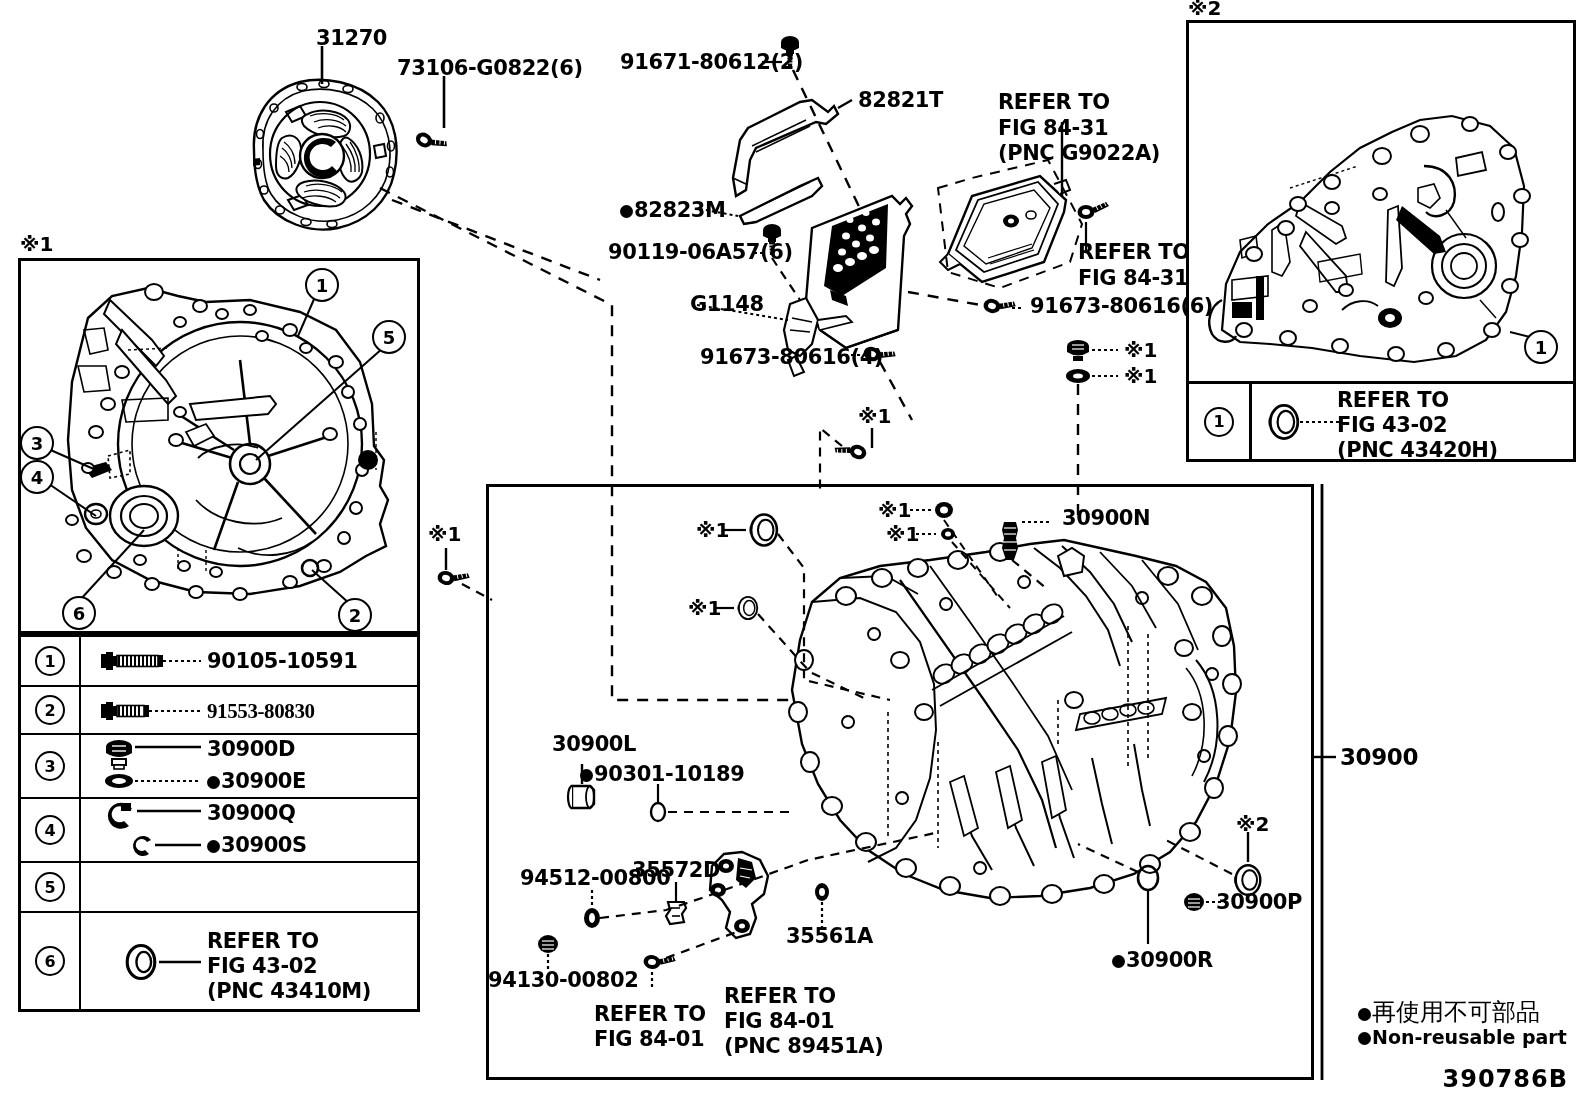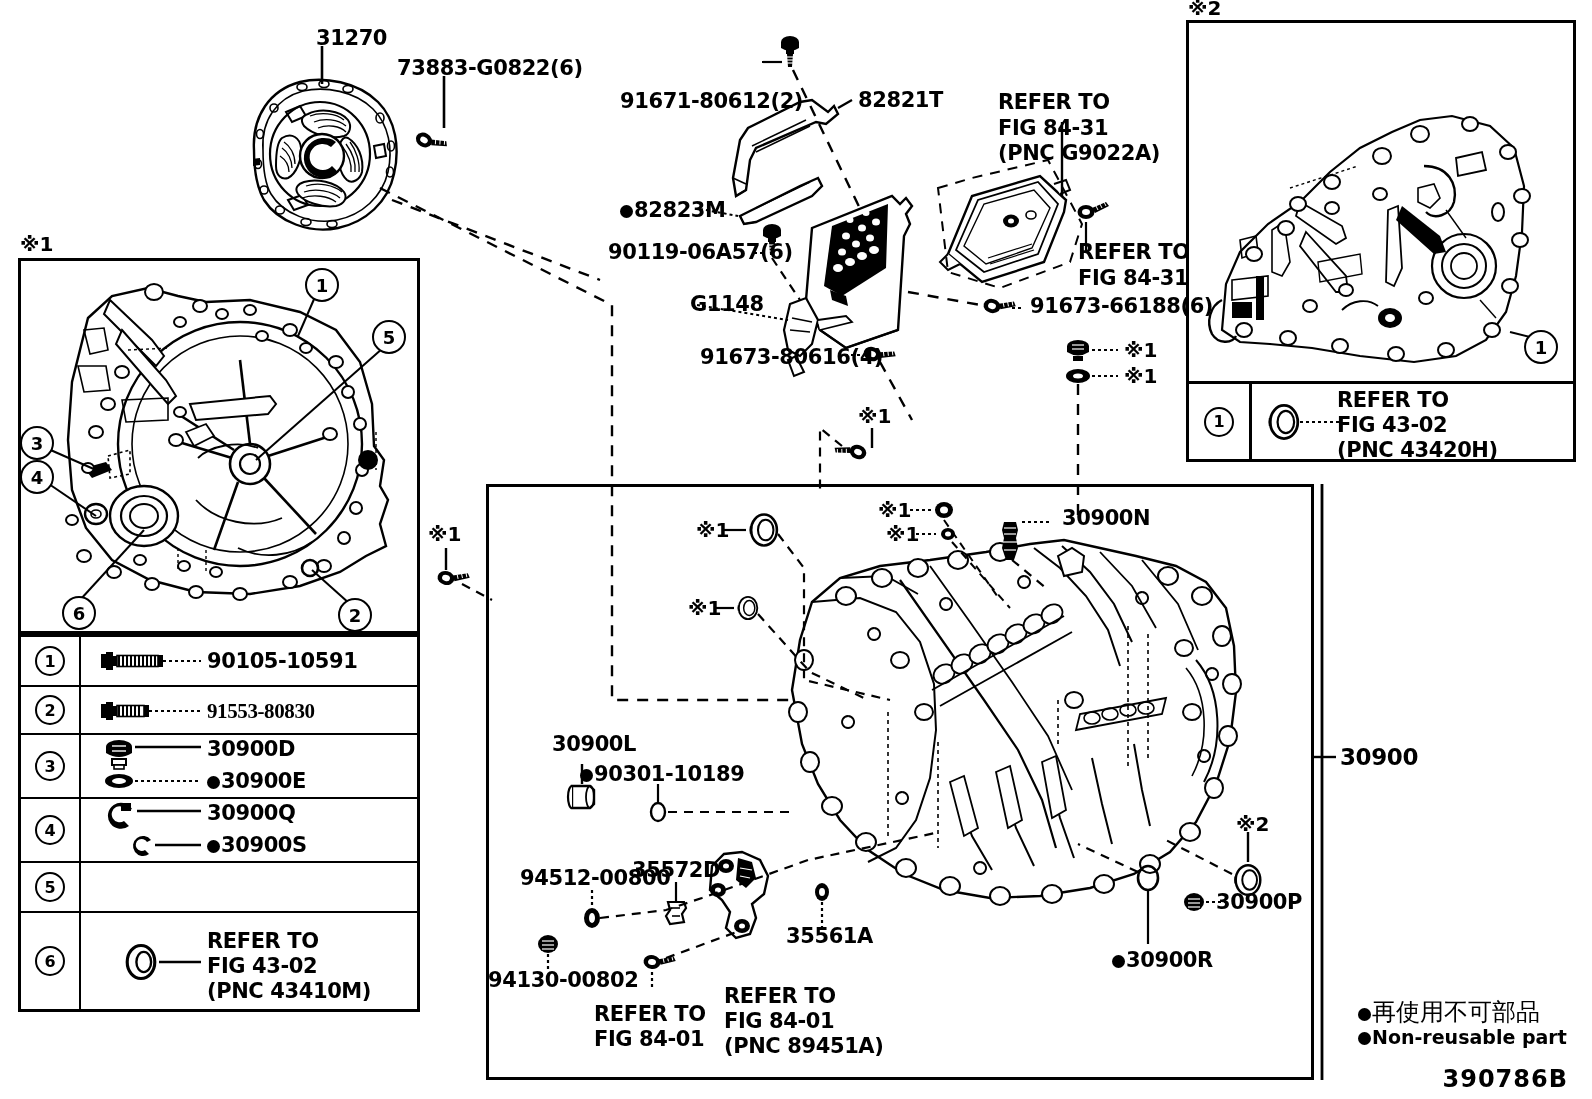--- a/index.html
+++ b/index.html
@@ -680,31 +680,31 @@
   <g transform="translate(1148,878)">
     <ellipse cx="0" cy="0" rx="10" ry="12" fill="none" stroke="#000" stroke-width="2.6"></ellipse>
   </g>
   <line x1="1148" y1="890" x2="1148" y2="944" stroke="#000" stroke-width="2.2"></line>
   <path d="M1138,872 L1078,844" stroke="#000" stroke-width="2.2" stroke-dasharray="9,7" fill="none"></path>
 
   <line x1="1322" y1="484" x2="1322" y2="1080" stroke="#000" stroke-width="2.8"></line>
 </svg>
 
 <div class="lbl" style="left:294px;top:26px;margin-left:22px;">31270</div>
-<div class="lbl" style="left:397px;top:56px;">73883-G0822(6)</div>
-
-<div class="lbl" style="left:620px;top:50px;margin-top:39px;">91671-80612(2)</div>
+<div class="lbl" style="left:397px;top:56px;">73106-G0822(6)</div>
+
+<div class="lbl" style="left:620px;top:50px;">91671-80612(2)</div>
 <div class="lbl" style="left:858px;top:88px;">82821T</div>
 <div class="lbl" style="left:620px;top:198px;">
   <span class="dot"></span><span>82823M</span>
 </div>
 <div class="lbl" style="left:608px;top:240px;">90119-06A57(6)</div>
 <div class="lbl" style="left:690px;top:292px;">G1148</div>
 <div class="lbl" style="left:700px;top:345px;">91673-80616(4)</div>
-<div class="lbl" style="left:1030px;top:294px;">91673-66188(6)</div>
+<div class="lbl" style="left:1030px;top:294px;">91673-80616(6)</div>
 <div class="lbl multi" style="left:998px;top:90px;line-height:1.22;">REFER TO
 FIG 84-31
 (PNC G9022A)</div>
 <div class="lbl multi" style="left:1078px;top:240px;line-height:1.22;">REFER TO
 FIG 84-31</div>
 
 <div class="marker" style="left:1124px;top:338px;">※1</div>
 <div class="marker" style="left:1124px;top:364px;">※1</div>
 
 <div class="marker" style="left:20px;top:232px;">※1</div>

